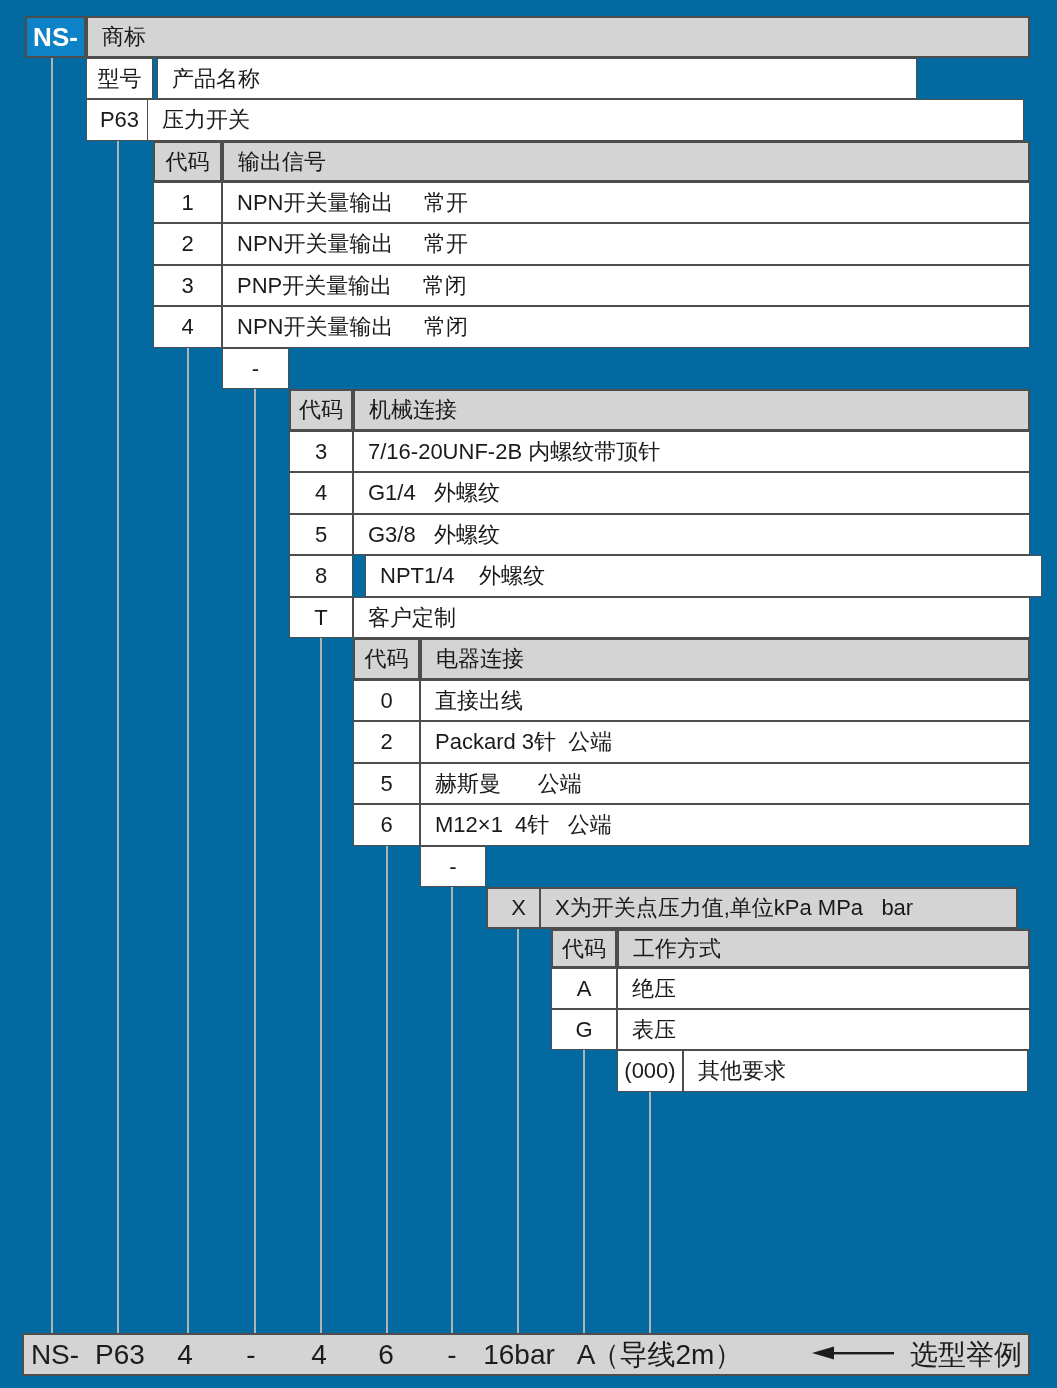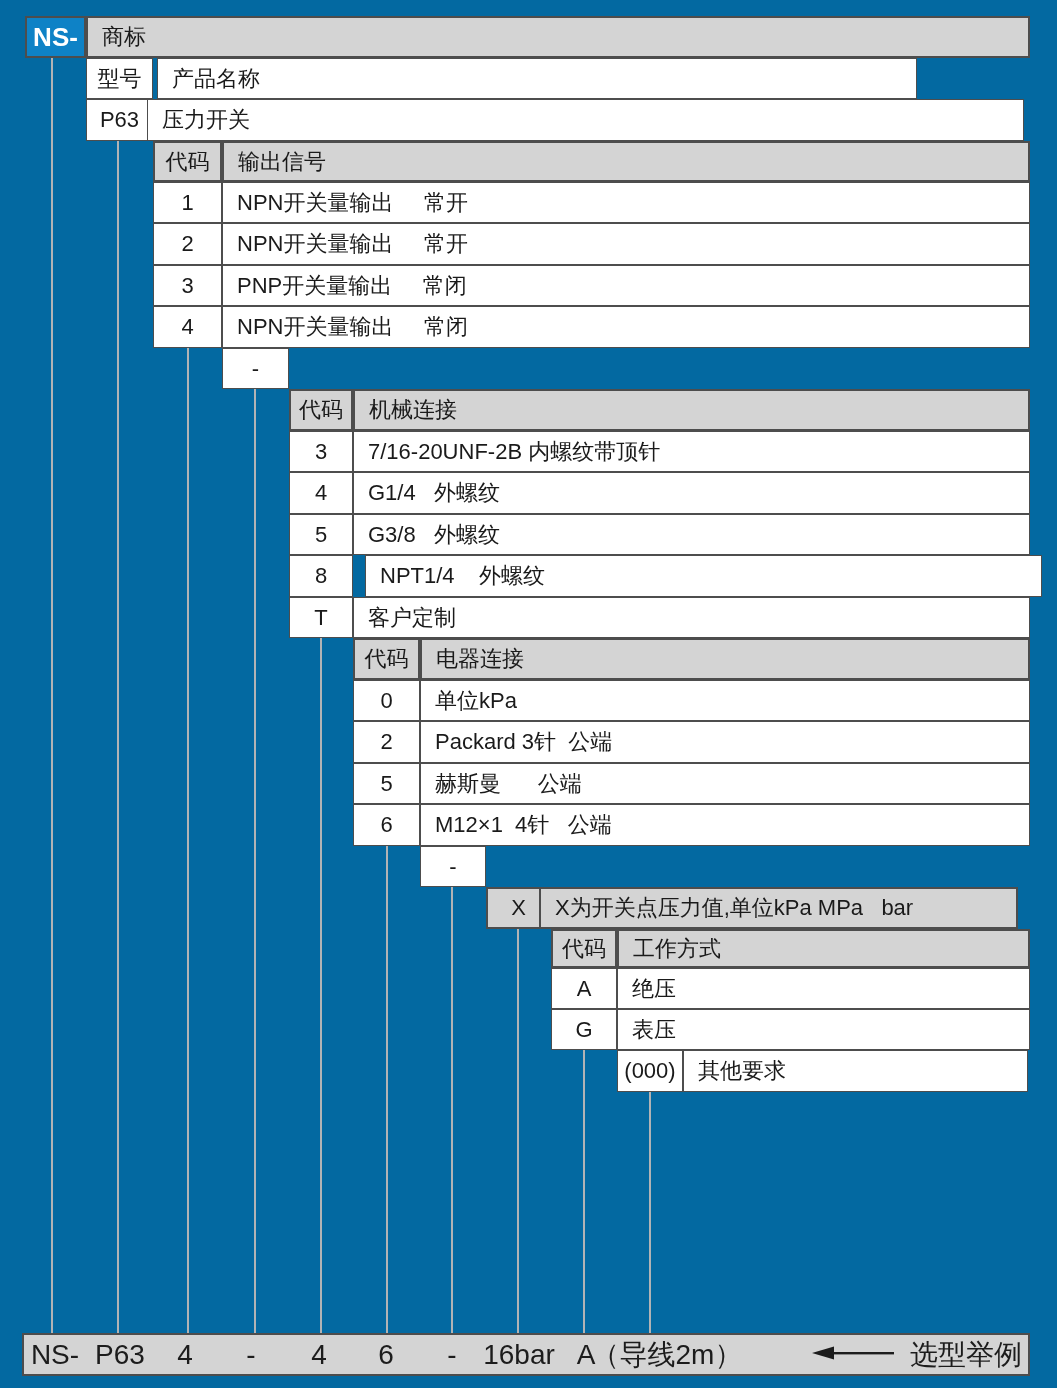--- a/index.html
+++ b/index.html
@@ -73,21 +73,21 @@
   <div class="cell code" style="left:289px;top:514px;width:64px;height:41px;">5</div>
   <div class="cell desc" style="left:353px;top:514px;width:677px;height:41px;">G3/8   外螺纹</div>
   <div class="cell code" style="left:289px;top:555px;width:64px;height:42px;">8</div>
   <div class="cell desc" style="left:353px;top:555px;width:677px;height:42px;margin-left:12px;">NPT1/4    外螺纹</div>
   <div class="cell code" style="left:289px;top:597px;width:64px;height:41px;">T</div>
   <div class="cell desc" style="left:353px;top:597px;width:677px;height:41px;">客户定制</div>
 
   <div class="cell gray code" style="left:353px;top:638px;width:67px;height:42px;">代码</div>
   <div class="cell gray desc" style="left:420px;top:638px;width:610px;height:42px;">电器连接</div>
   <div class="cell code" style="left:353px;top:680px;width:67px;height:41px;">0</div>
-  <div class="cell desc" style="left:420px;top:680px;width:610px;height:41px;">单位kPa</div>
+  <div class="cell desc" style="left:420px;top:680px;width:610px;height:41px;">直接出线</div>
   <div class="cell code" style="left:353px;top:721px;width:67px;height:42px;">2</div>
   <div class="cell desc" style="left:420px;top:721px;width:610px;height:42px;">Packard 3针  公端</div>
   <div class="cell code" style="left:353px;top:763px;width:67px;height:41px;">5</div>
   <div class="cell desc" style="left:420px;top:763px;width:610px;height:41px;">赫斯曼      公端</div>
   <div class="cell code" style="left:353px;top:804px;width:67px;height:42px;">6</div>
   <div class="cell desc" style="left:420px;top:804px;width:610px;height:42px;">M12×1  4针   公端</div>
 
   <div class="cell code" style="left:420px;top:846px;width:66px;height:41px;">-</div>
 
   <div class="cell gray code" style="left:486px;top:887px;width:65px;height:42px;">X</div>

